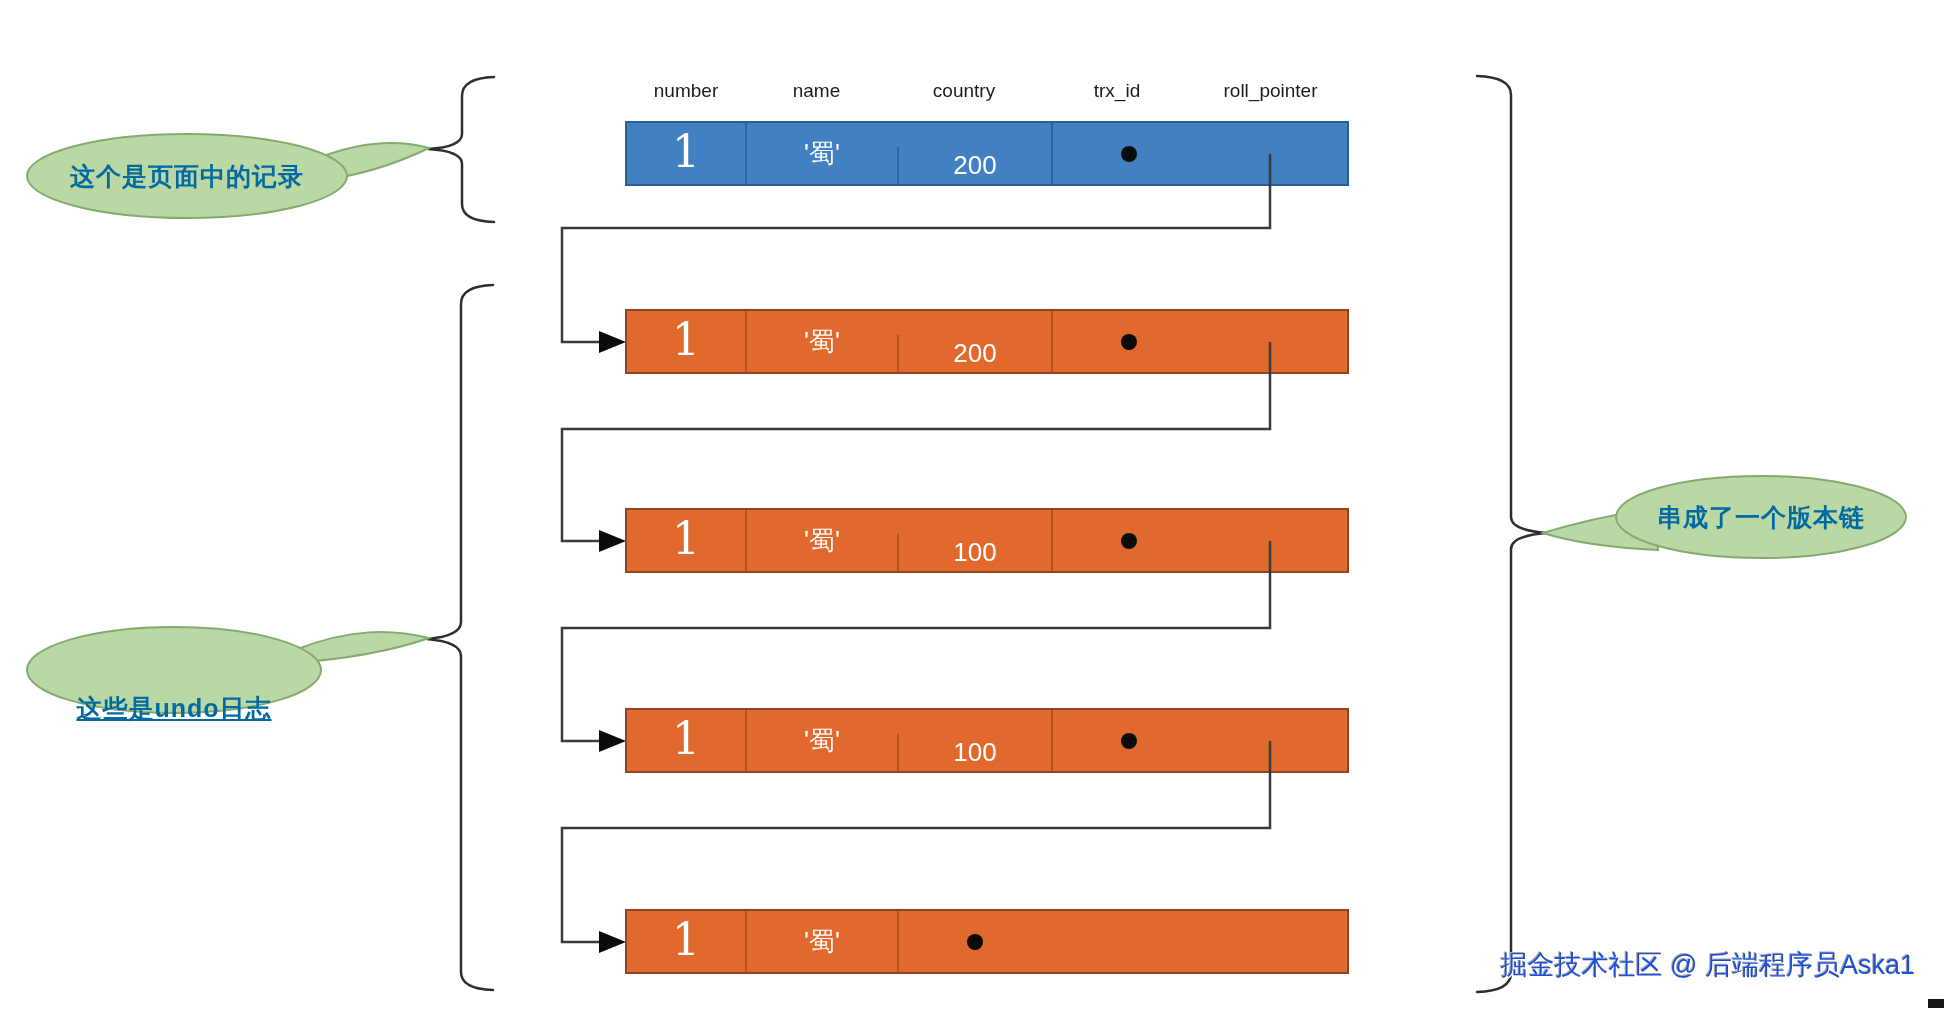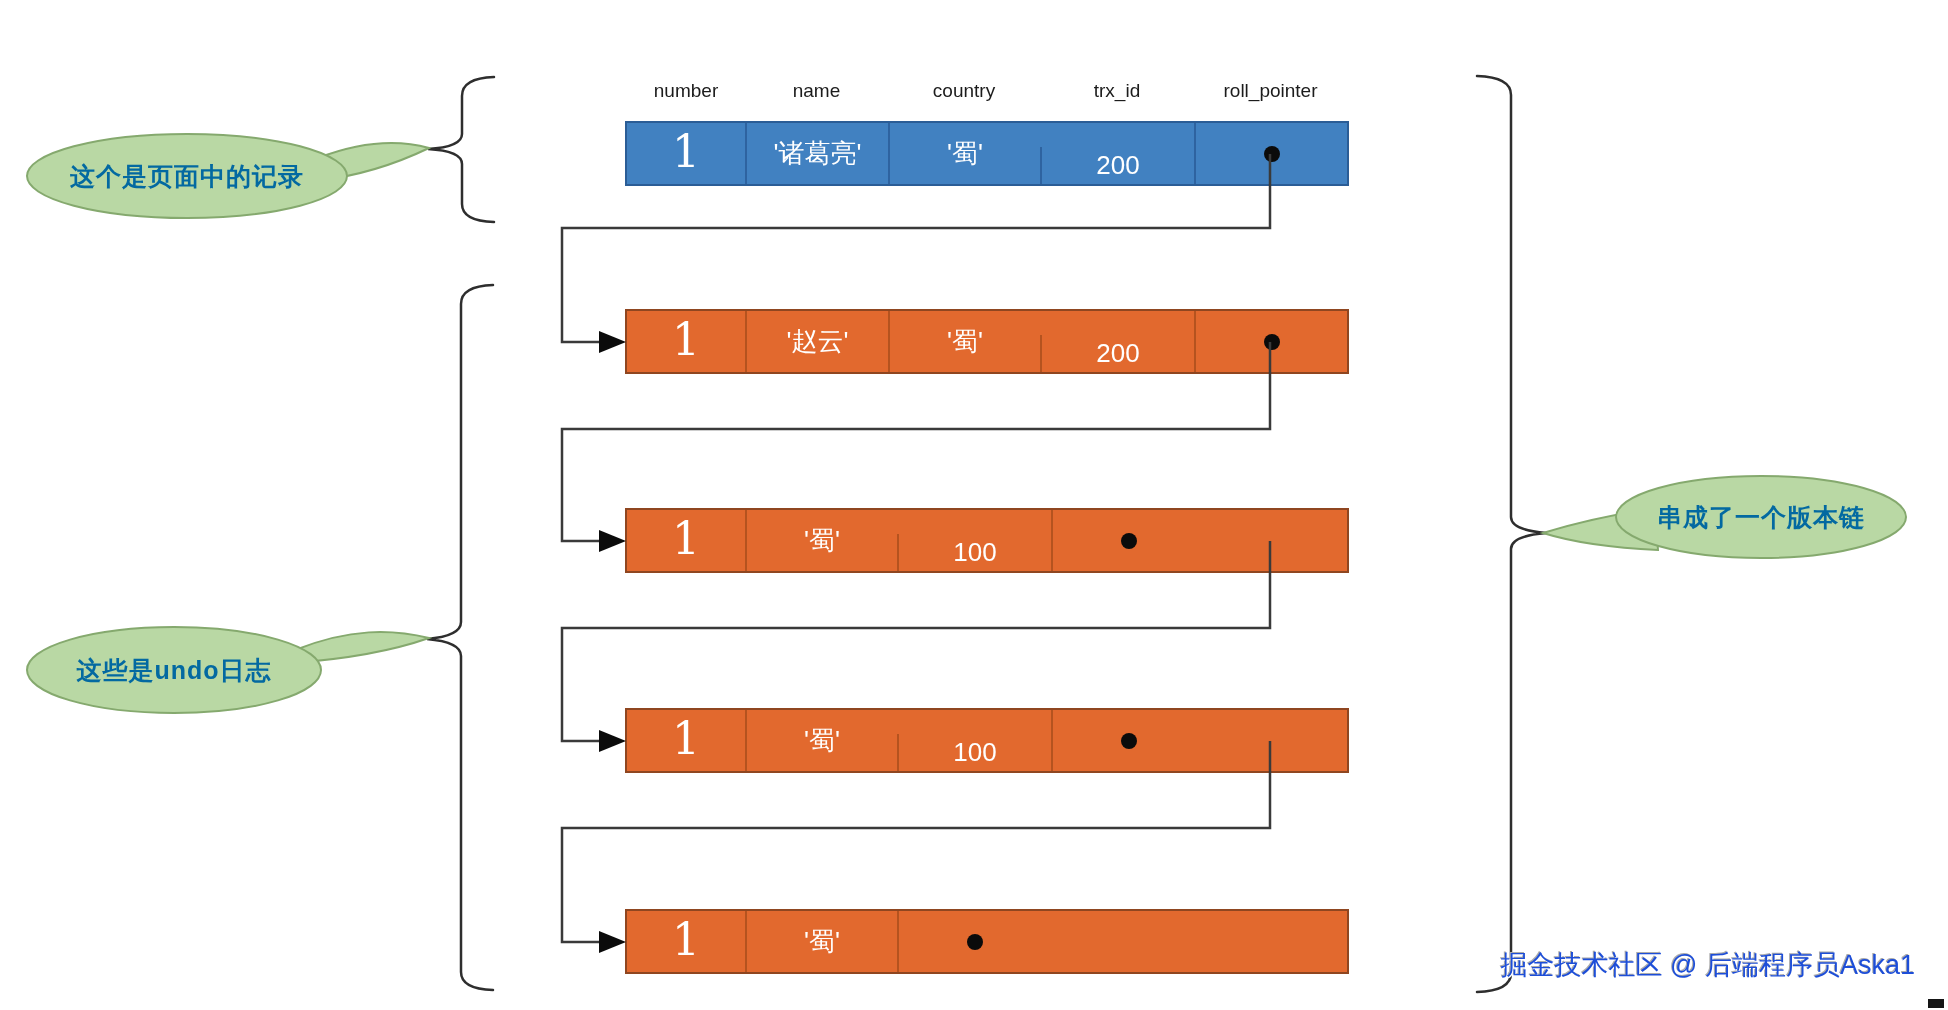--- a/index.html
+++ b/index.html
@@ -40,31 +40,29 @@
   <div class="colheaders">
     <div class="ch c0">number</div>
     <div class="ch c1">name</div>
     <div class="ch c2">country</div>
     <div class="ch c3">trx_id</div>
     <div class="ch c4">roll_pointer</div>
   </div>
 
   <div class="row record" style="top:121px">
     <div class="cell c0 num">1</div>
-    <div class="cell c1">'诸葛亮'</div>
     <div class="cell c2">'蜀'</div>
     <div class="cell c3">200</div>
     <div class="cell c4">
         <span class="dot"></span>
       </div>
   </div>
 
   <div class="row undo" style="top:309px">
     <div class="cell c0 num">1</div>
-    <div class="cell c1">'赵云'</div>
     <div class="cell c2">'蜀'</div>
     <div class="cell c3">200</div>
     <div class="cell c4">
         <span class="dot"></span>
       </div>
   </div>
 
   <div class="row undo" style="top:508px">
     <div class="cell c0 num">1</div>
     <div class="cell c2">'蜀'</div>
@@ -116,19 +114,19 @@
       <path d="M318,158 C365,140 400,140 429,148 C398,163 360,176 316,181 Z"></path>
       <ellipse cx="187" cy="176" rx="160" ry="42"></ellipse>
       <path d="M295,650 C350,628 392,629 429,638 C392,651 348,659 292,663 Z"></path>
       <ellipse cx="174" cy="670" rx="147" ry="43"></ellipse>
       <path d="M1655,508 C1610,515 1572,524 1543,533 C1575,543 1615,548 1658,550 Z"></path>
       <ellipse cx="1761" cy="517" rx="145" ry="41"></ellipse>
     </g>
   </svg>
 
   <div class="bubble-label" style="left:37px;top:151px;width:300px;height:50px;">这个是页面中的记录</div>
-  <div class="bubble-label" style="left:34px;top:645px;width:280px;height:50px;">这些是undo日志</div>
+  <div class="bubble-label" style="left:34px;top:683px;width:280px;height:50px;text-decoration:underline;">这些是undo日志</div>
   <div class="bubble-label" style="left:1621px;top:492px;width:280px;height:50px;">串成了一个版本链</div>
 
   <div class="watermark">掘金技术社区 @ 后端程序员Aska1</div>
   <div class="corner-mark"></div>
 
 </div>
 
 </body></html>

